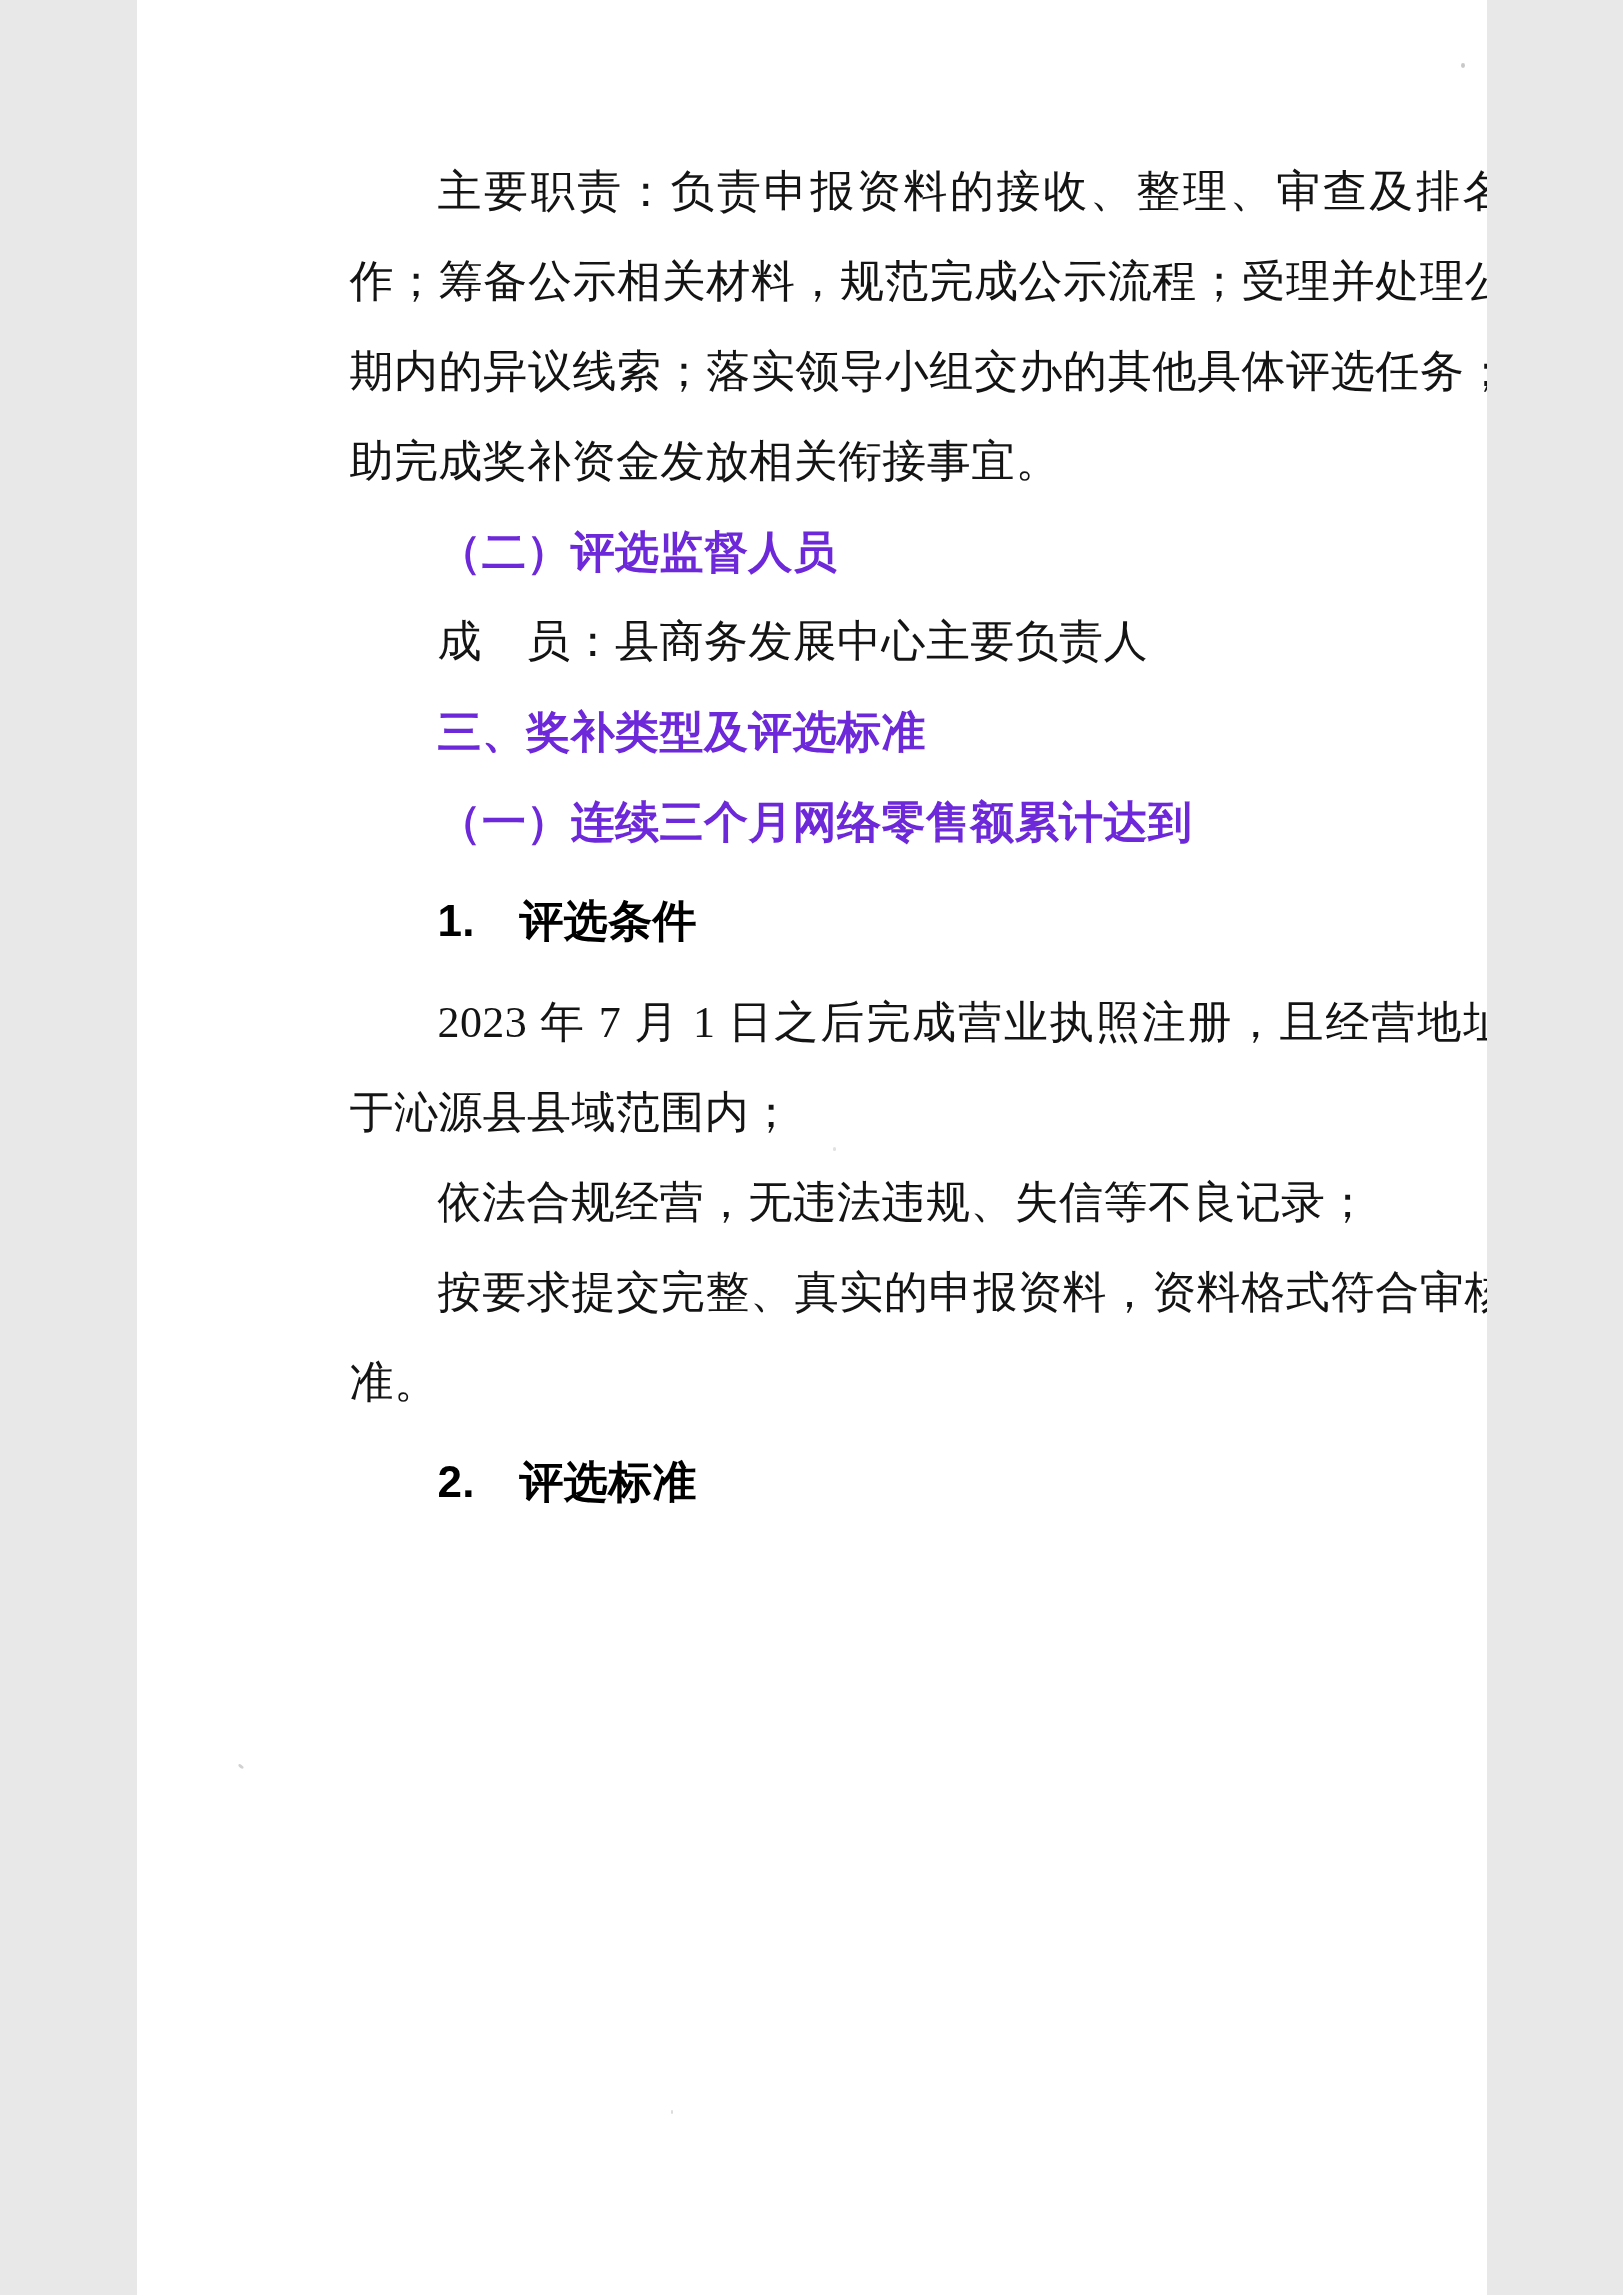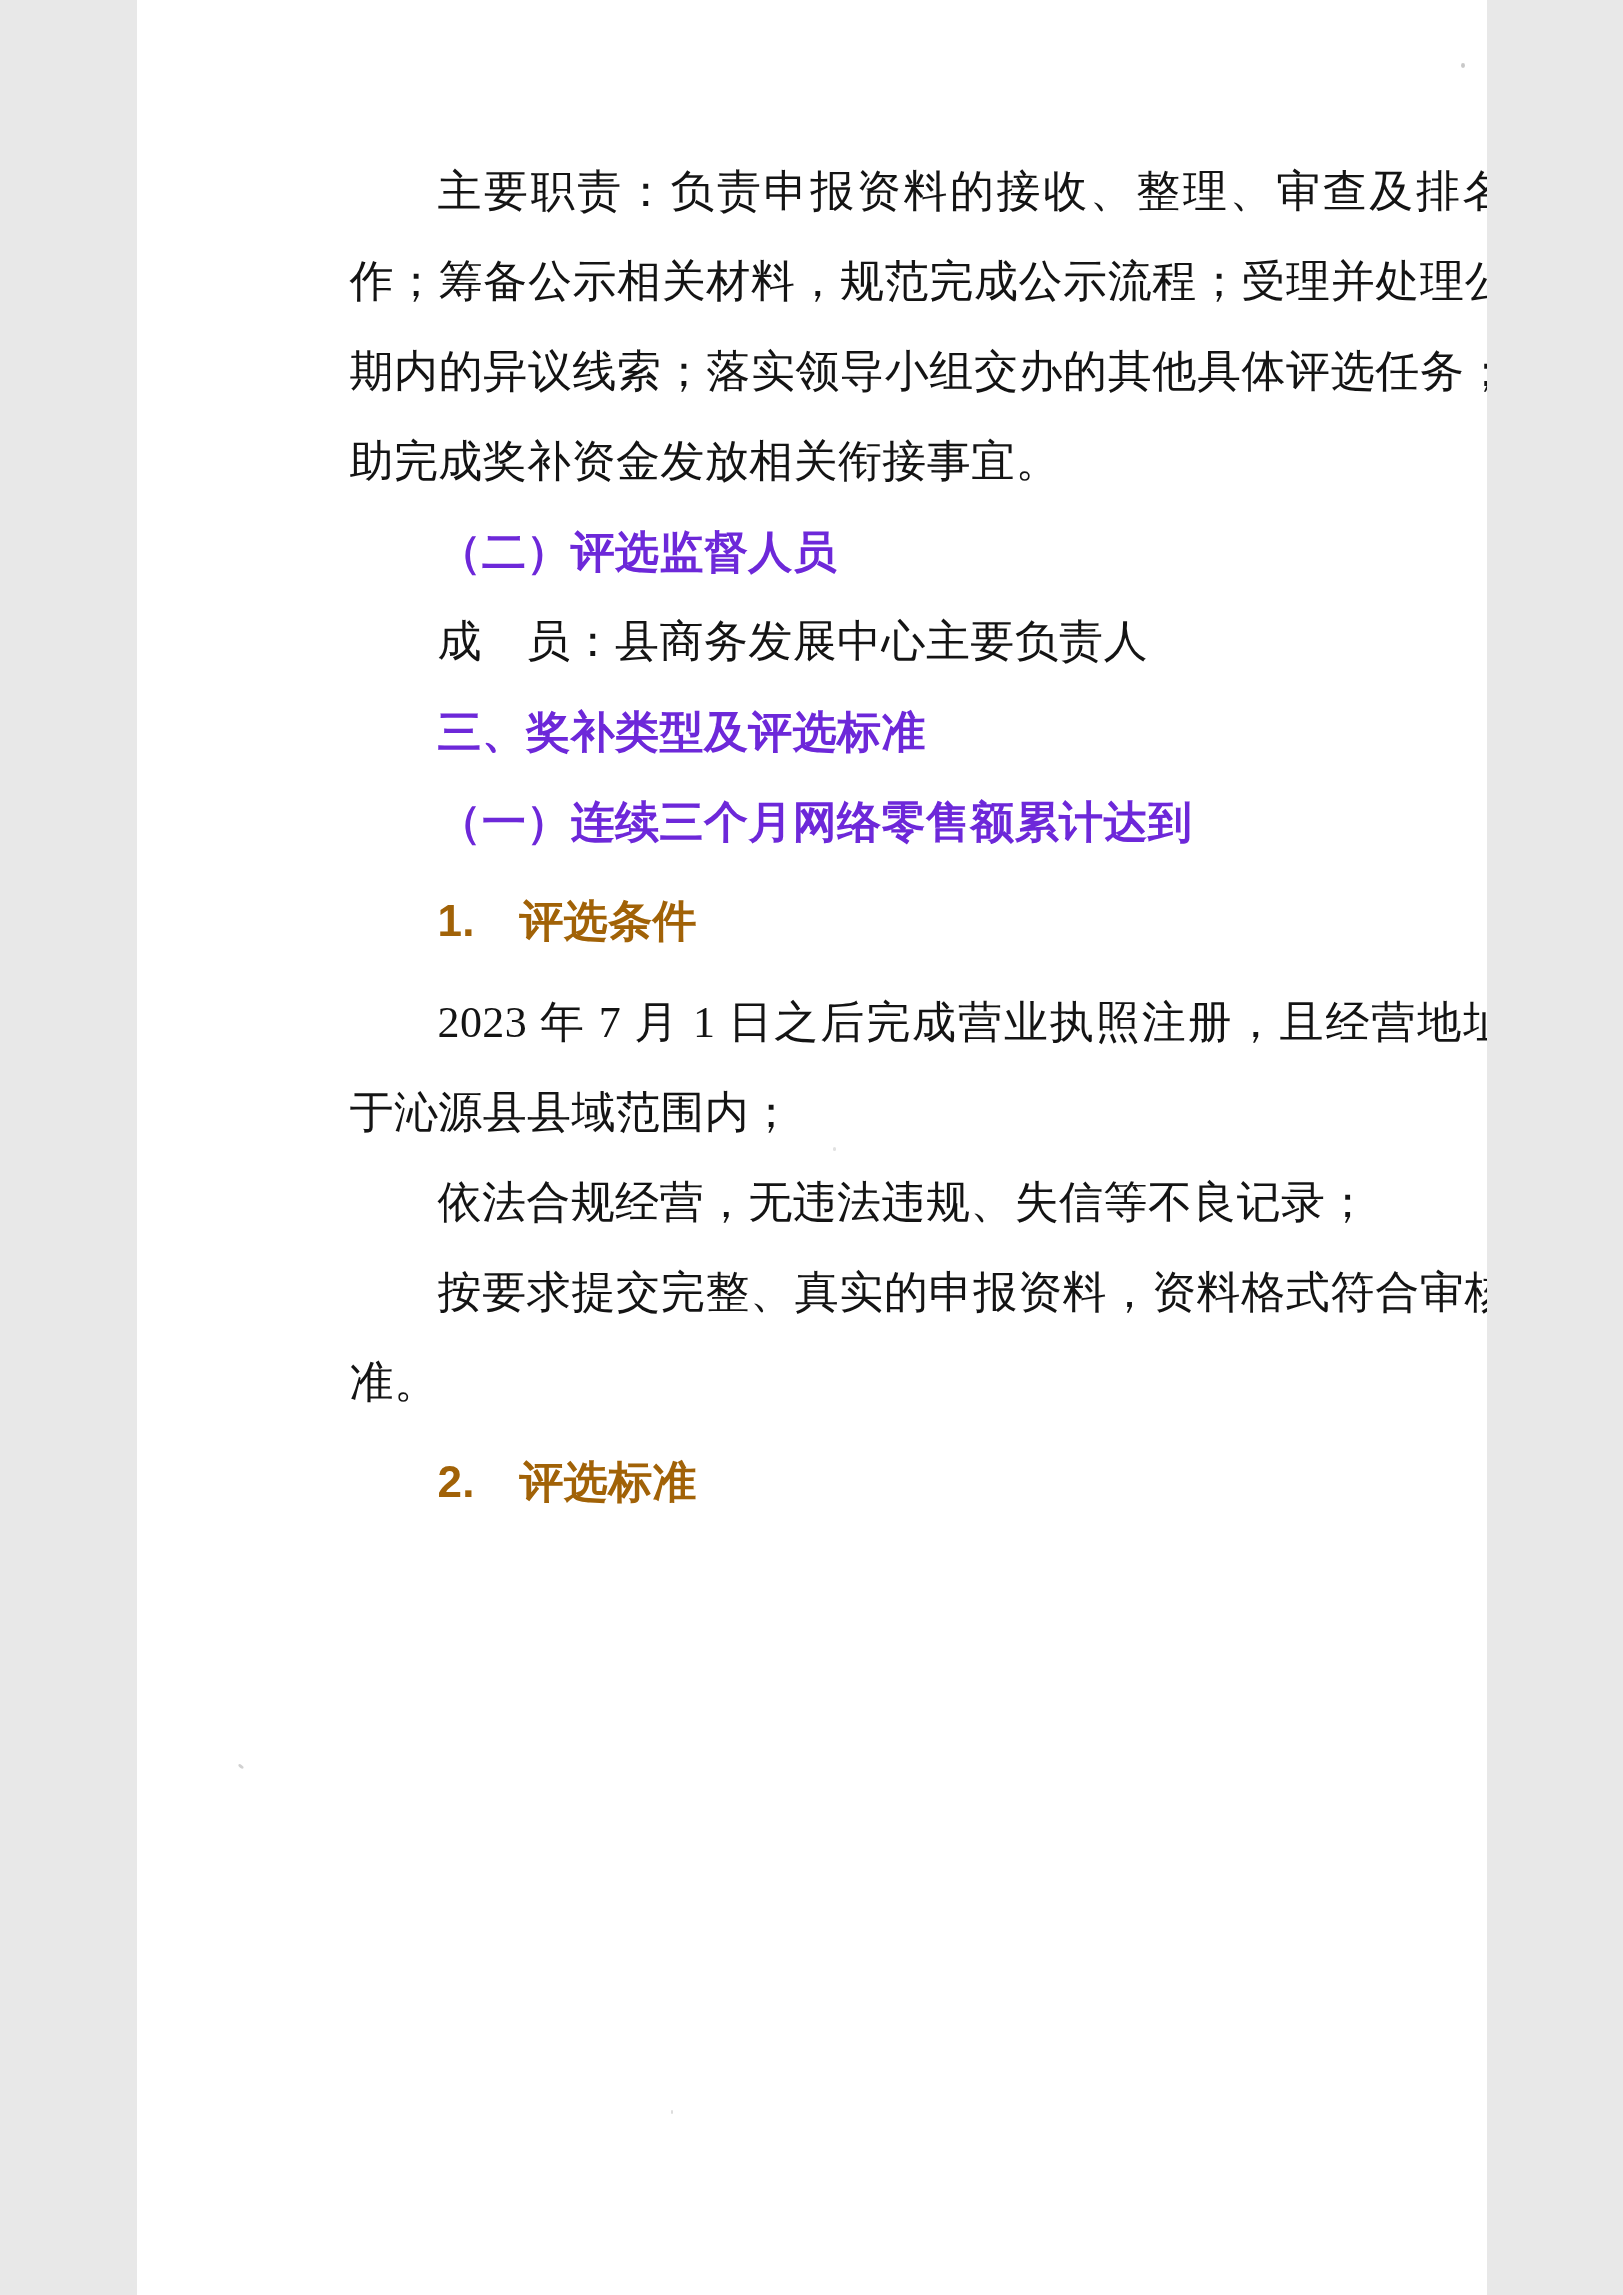--- a/index.html
+++ b/index.html
@@ -35,21 +35,21 @@
     word-break: break-all;
   }
   .para.heading {
     font-family: "Liberation Sans", sans-serif;
     font-weight: 700;
     color: #6d28d9;
   }
   .para.heading-numbered {
     font-family: "Liberation Sans", sans-serif;
     font-weight: 700;
-    color: #a16207;
+    color: #000000;
     margin-top: 8.5px;
     margin-bottom: 12.7px;
   }
   
   .speck {
     position: absolute;
     background: #9a9a9a;
     border-radius: 50%;
     opacity: 0.55;
   }

